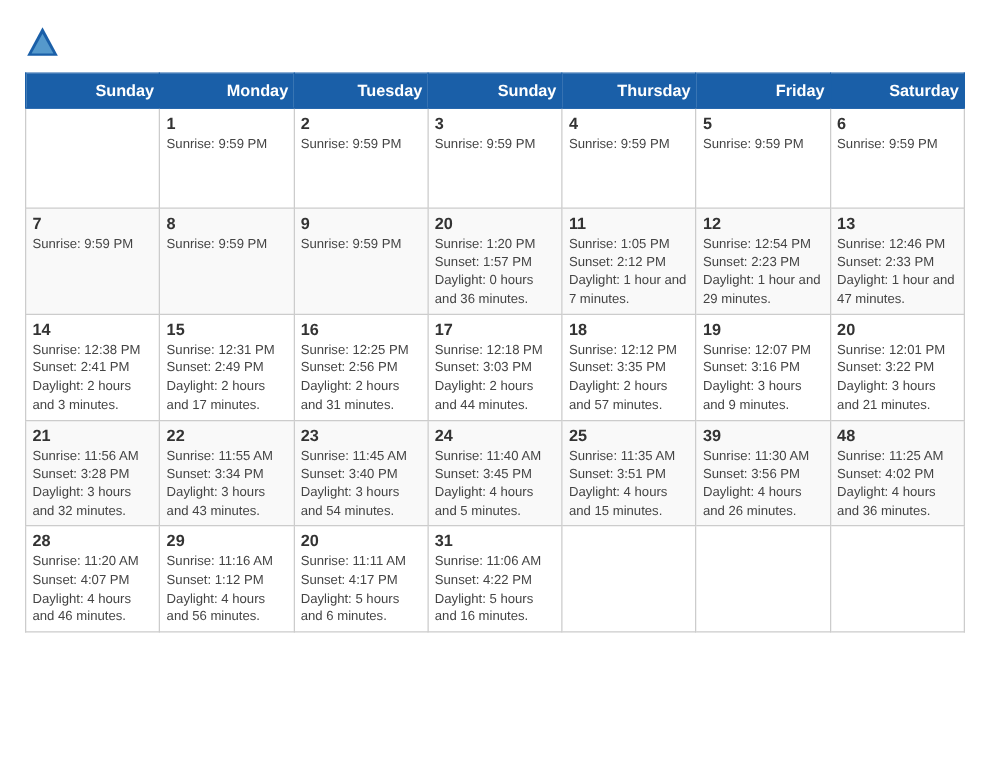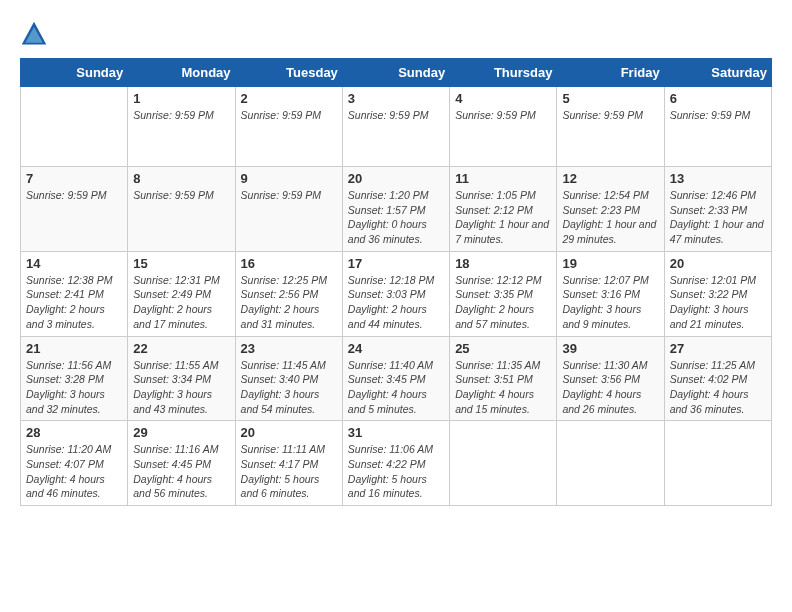--- a/index.html
+++ b/index.html
@@ -78,21 +78,20 @@
       font-size: 13px;
       font-weight: bold;
       color: #333;
       display: block;
       margin-bottom: 2px;
     }
     .day-info {
       font-size: 10.5px;
       color: #444;
       line-height: 1.4;
-      font-style: italic;
     }
     .empty-cell {
       background: #fff;
     }
     .row-alt td {
       background-color: #f9f9f9;
     }
   </style>
 </head>
 <body>
@@ -267,37 +266,37 @@
 Sunset: 3:51 PM
 Daylight: 4 hours and 15 minutes.</div>
         </td>
         <td>
           <span class="day-number">39</span>
           <div class="day-info">Sunrise: 11:30 AM
 Sunset: 3:56 PM
 Daylight: 4 hours and 26 minutes.</div>
         </td>
         <td>
-          <span class="day-number">27</span>
+          <span class="day-number">48</span>
           <div class="day-info">Sunrise: 11:25 AM
 Sunset: 4:02 PM
 Daylight: 4 hours and 36 minutes.</div>
         </td>
       </tr>
       <tr>
         <td>
           <span class="day-number">28</span>
           <div class="day-info">Sunrise: 11:20 AM
 Sunset: 4:07 PM
 Daylight: 4 hours and 46 minutes.</div>
         </td>
         <td>
           <span class="day-number">29</span>
           <div class="day-info">Sunrise: 11:16 AM
-Sunset: 4:45 PM
+Sunset: 1:12 PM
 Daylight: 4 hours and 56 minutes.</div>
         </td>
         <td>
           <span class="day-number">20</span>
           <div class="day-info">Sunrise: 11:11 AM
 Sunset: 4:17 PM
 Daylight: 5 hours and 6 minutes.</div>
         </td>
         <td>
           <span class="day-number">31</span>

